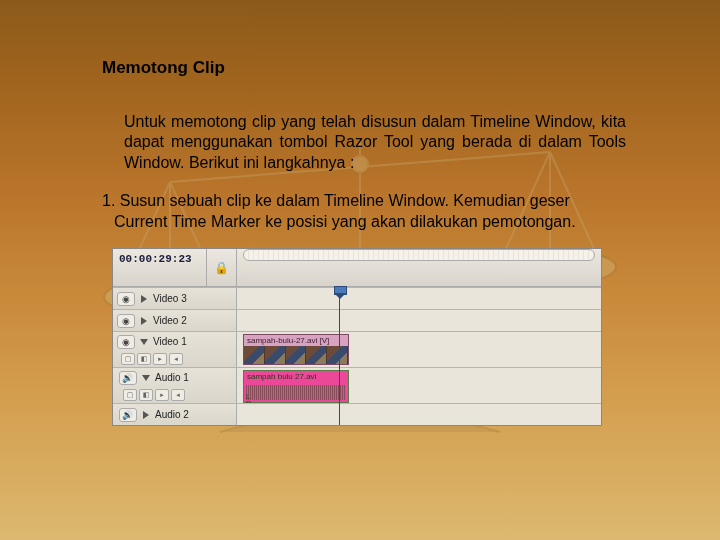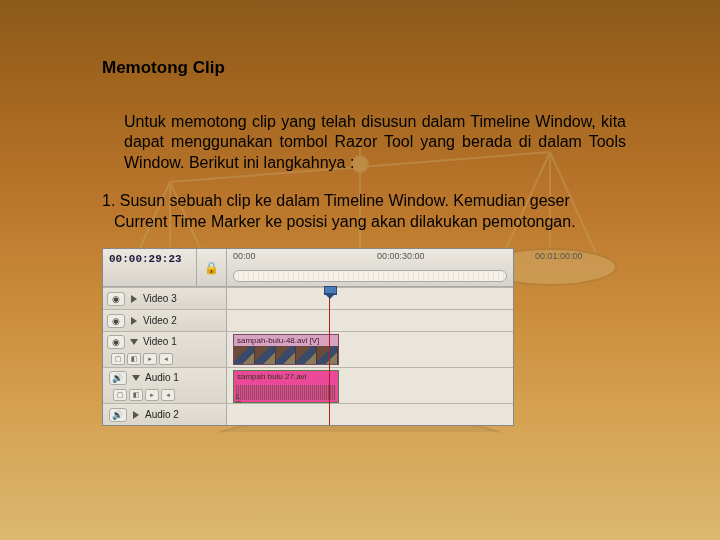--- a/index.html
+++ b/index.html
@@ -19,22 +19,22 @@
   }
   .content {
     position: relative;
     padding: 58px 100px 0 102px;
     color: #000;
   }
   .title { font-size: 17px; font-weight: bold; margin-bottom: 34px; }
   .intro { font-size: 16px; text-align: justify; line-height: 1.28; margin-left: 22px; margin-right: -6px; margin-bottom: 18px; }
   .step { font-size: 16px; line-height: 1.28; margin-bottom: 16px; padding-left: 12px; text-indent: -12px; margin-right: -4px; }
   .timeline-wrap {
-    margin-left: 0;
-    width: 412px;
+    margin-left: 10px;
+    width: 490px;
     background: #e0dcd4;
     border: 1px solid #888;
     font-size: 10px;
     color: #222;
   }
   .tl-top {
     display: flex;
     align-items: stretch;
     border-bottom: 1px solid #aaa;
     height: 38px;
@@ -214,25 +214,20 @@
 <div class="content">
   <div class="title">Memotong Clip</div>
   <div class="intro">Untuk memotong clip yang telah disusun dalam Timeline Window, kita dapat menggunakan tombol Razor Tool yang berada di dalam Tools Window. Berikut ini langkahnya :</div>
   <div class="step">1. Susun sebuah clip ke dalam Timeline Window. Kemudian geser Current Time Marker ke posisi yang akan dilakukan pemotongan.</div>
 
   <div class="timeline-wrap">
     <div class="tl-top">
       <div class="tc-box">00:00:29:23</div>
       <div class="lock-cell">🔒</div>
       <div class="ruler-zone">
-        <div class="ruler-labels">
-          <span style="left:6px">00:00</span>
-          <span style="left:150px">00:00:30:00</span>
-          <span style="left:308px">00:01:00:00</span>
-        </div>
         <div class="ruler-bar"></div>
       </div>
     </div>
 
     <div class="tl-body">
       <div class="playhead" style="left: 226px;"></div>
 
       <div class="track">
         <div class="trk-left">
           <div class="eye">◉</div>
@@ -260,21 +255,21 @@
           </div>
           <div class="sub-ctrl">
             <div class="btn">▢</div>
             <div class="btn">◧</div>
             <div class="btn">▸</div>
             <div class="btn">◂</div>
           </div>
         </div>
         <div class="trk-right">
           <div class="clip-v">
-            <div class="lbl">sampah-bulu-48.avi [V]</div>
+            <div class="lbl">sampah-bulu-27.avi [V]</div>
             <div class="thumbs">
                 <div></div>
                 <div></div>
                 <div></div>
                 <div></div>
                 <div></div>
               </div>
           </div>
         </div>
       </div>

